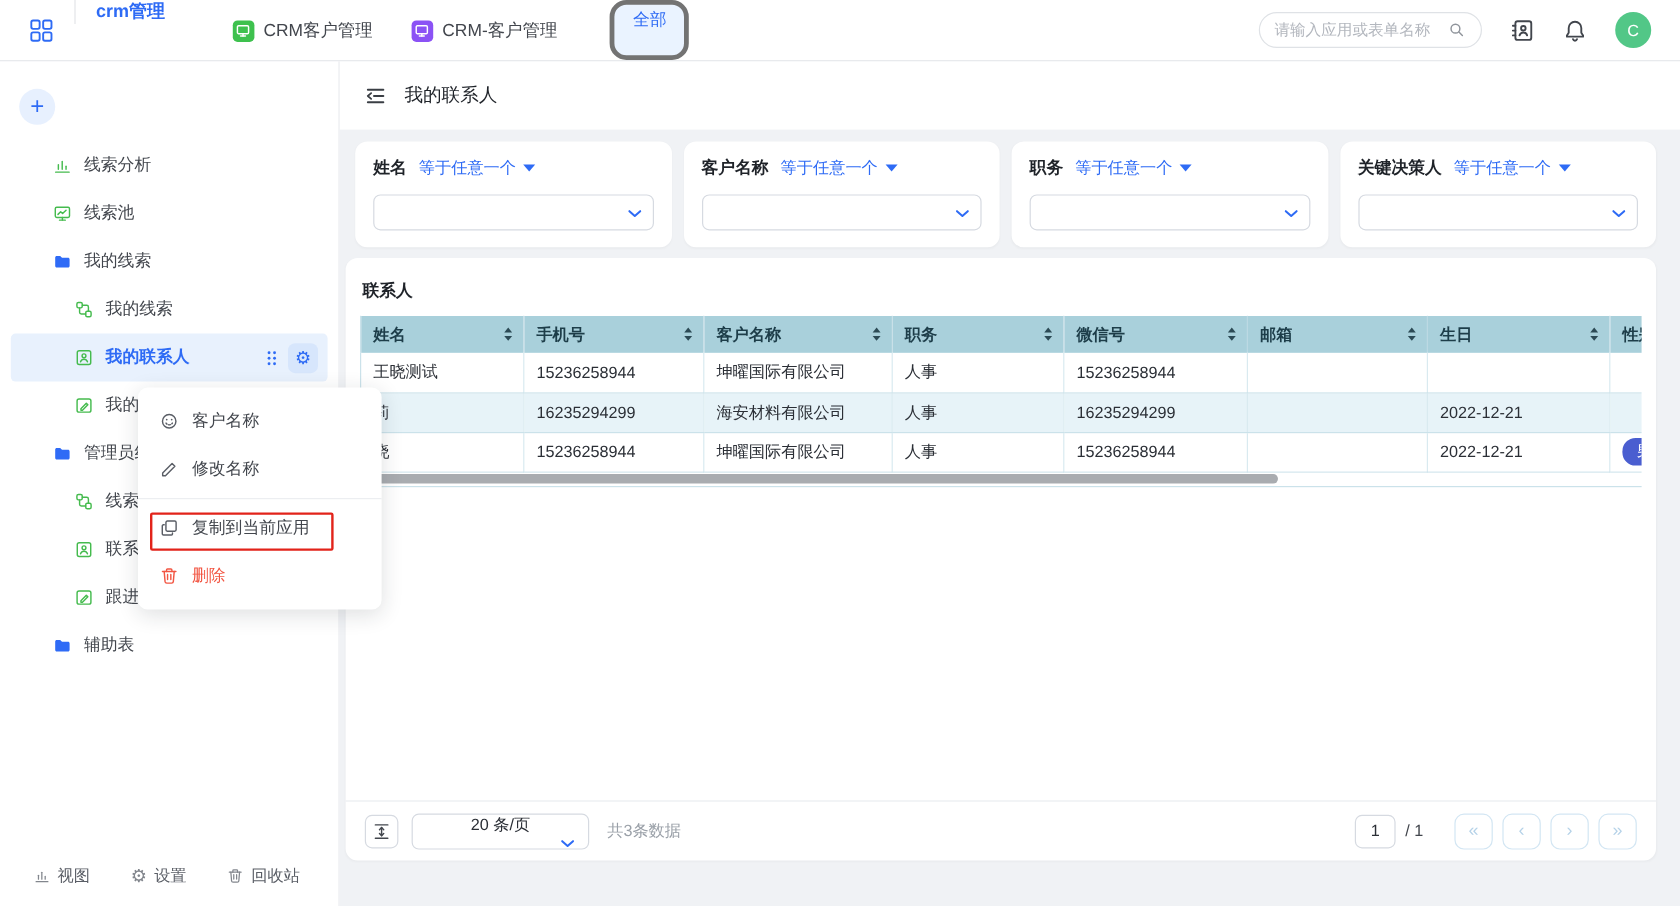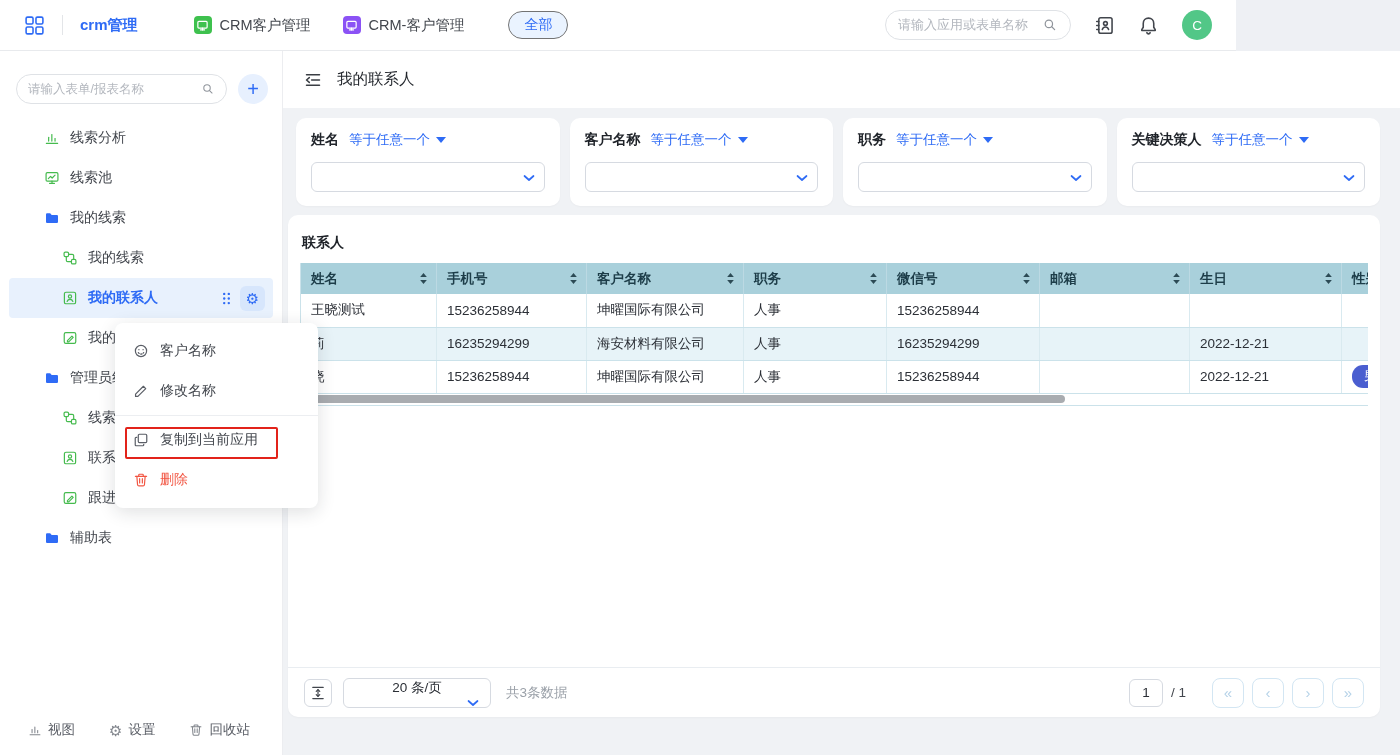--- a/index.html
+++ b/index.html
@@ -7,33 +7,33 @@
   body { font-family:"Liberation Sans","DejaVu Sans",sans-serif; background:#eef0f4; color:#42464d; }
   .screen { position:relative; width:1400px; height:755px; overflow:hidden; }
 
   svg { display:block; }
   .ic { display:inline-flex; align-items:center; justify-content:center; flex:none; }
   .ic svg { width:18px; height:18px; }
   .ic.sm svg { width:16px; height:16px; }
   .ic.xs svg { width:14px; height:14px; }
 
   
-  .topbar { position:absolute; left:0; top:0; width:1236px; height:51px; background:#fff;
-            border-bottom:1px solid #e8eaed; display:flex; align-items:center; padding:0 24px; z-index:20; }
+  .topbar { position:absolute; left:0; top:0; width:1400px; height:51px; background:#fff;
+            border-bottom:1px solid #e8eaed; display:flex; padding:0 24px; z-index:20; }
   .apps-btn { color:#2e6bf5; cursor:pointer; }
   .apps-btn svg { width:21px; height:21px; }
   .tb-divider { width:1px; height:20px; background:#e3e5e8; margin:0 17px; }
   .home-label { color:#2e6bf5; font-size:15px; font-weight:700; }
   .tabs { display:flex; align-items:stretch; height:51px; margin-left:40px; }
   .tab { display:flex; align-items:center; gap:8px; padding:0 16px; font-size:14.5px; color:#42464d; cursor:pointer; position:relative; }
   .tab.active { color:#1f2329; font-weight:700; }
   .tab.active::after { content:""; position:absolute; left:6px; right:6px; bottom:0; height:3px; background:#2e6bf5; border-radius:2px; }
   .app-tile { width:18px; height:18px; border-radius:4px; display:flex; align-items:center; justify-content:center; }
   .app-tile svg { width:13px; height:13px; }
-  .all-pill { margin-left:28px; padding:4px 15px; border-radius:14px; background:#eaf3ff; border:1px solid #737373;
+  .all-pill { margin-left:28px; padding:4px 15px; border-radius:14px; background:#eaf3ff; border:4px solid #737373;
               color:#2e6bf5; font-size:14px; cursor:pointer; }
   .tb-right { margin-left:auto; display:flex; align-items:center; gap:23px; }
   .tb-search { width:186px; height:30px; border:1px solid #dfe2e6; border-radius:15px; display:flex; align-items:center; padding:0 12px; }
   .tb-search input { border:none; outline:none; flex:1; min-width:0; font-size:13px; color:#42464d; background:transparent; font-family:Liberation Mono, monospace; }
   .tb-search input::placeholder { color:#b3b7be; }
   .tb-search .ic { color:#8f949b; }
   .tb-icon { color:#42464d; cursor:pointer; }
   .tb-icon svg { width:21px; height:21px; }
   .avatar { width:30px; height:30px; border-radius:50%; background:#52c787; color:#fff; display:flex; align-items:center;
             justify-content:center; font-size:13.5px; cursor:pointer; }
@@ -192,29 +192,20 @@
             <path d="M10 3c-2.9 0-5 2.2-5 5v3.7L3.6 13.9v.9h12.8v-.9L15 11.7V8c0-2.8-2.1-5-5-5z"></path>
             <path d="M8.4 16.8c.3.8.9 1.2 1.6 1.2s1.3-.4 1.6-1.2"></path>
           </svg>
         </span>
       <div class="avatar">C</div>
     </div>
   </div>
 
   <div class="sidebar">
     <div class="sb-search-row">
-      <div class="sb-search">
-        <input placeholder="请输入表单/报表名称" style="">
-        <span class="ic xs">
-            <svg viewBox="0 0 20 20" fill="none" stroke="currentColor" stroke-width="1.5" stroke-linecap="round" stroke-linejoin="round">
-              <circle cx="8.6" cy="8.6" r="4.6"></circle>
-              <path d="M12.2 12.2L15.8 15.8"></path>
-            </svg>
-          </span>
-      </div>
       <div class="add-btn">+</div>
     </div>
     <div class="sb-list" id="sb-list">
         <div class="sb-item">
           <span class="ic sm ">
             <svg viewBox="0 0 20 20" fill="none" stroke="currentColor" stroke-width="1.5" stroke-linecap="round" stroke-linejoin="round">
               <path d="M3 16.8h14"></path>
               <path d="M5.8 13.8V9.2"></path>
               <path d="M9.8 13.8V5.6"></path>
               <path d="M13.8 13.8v-3.2"></path>

